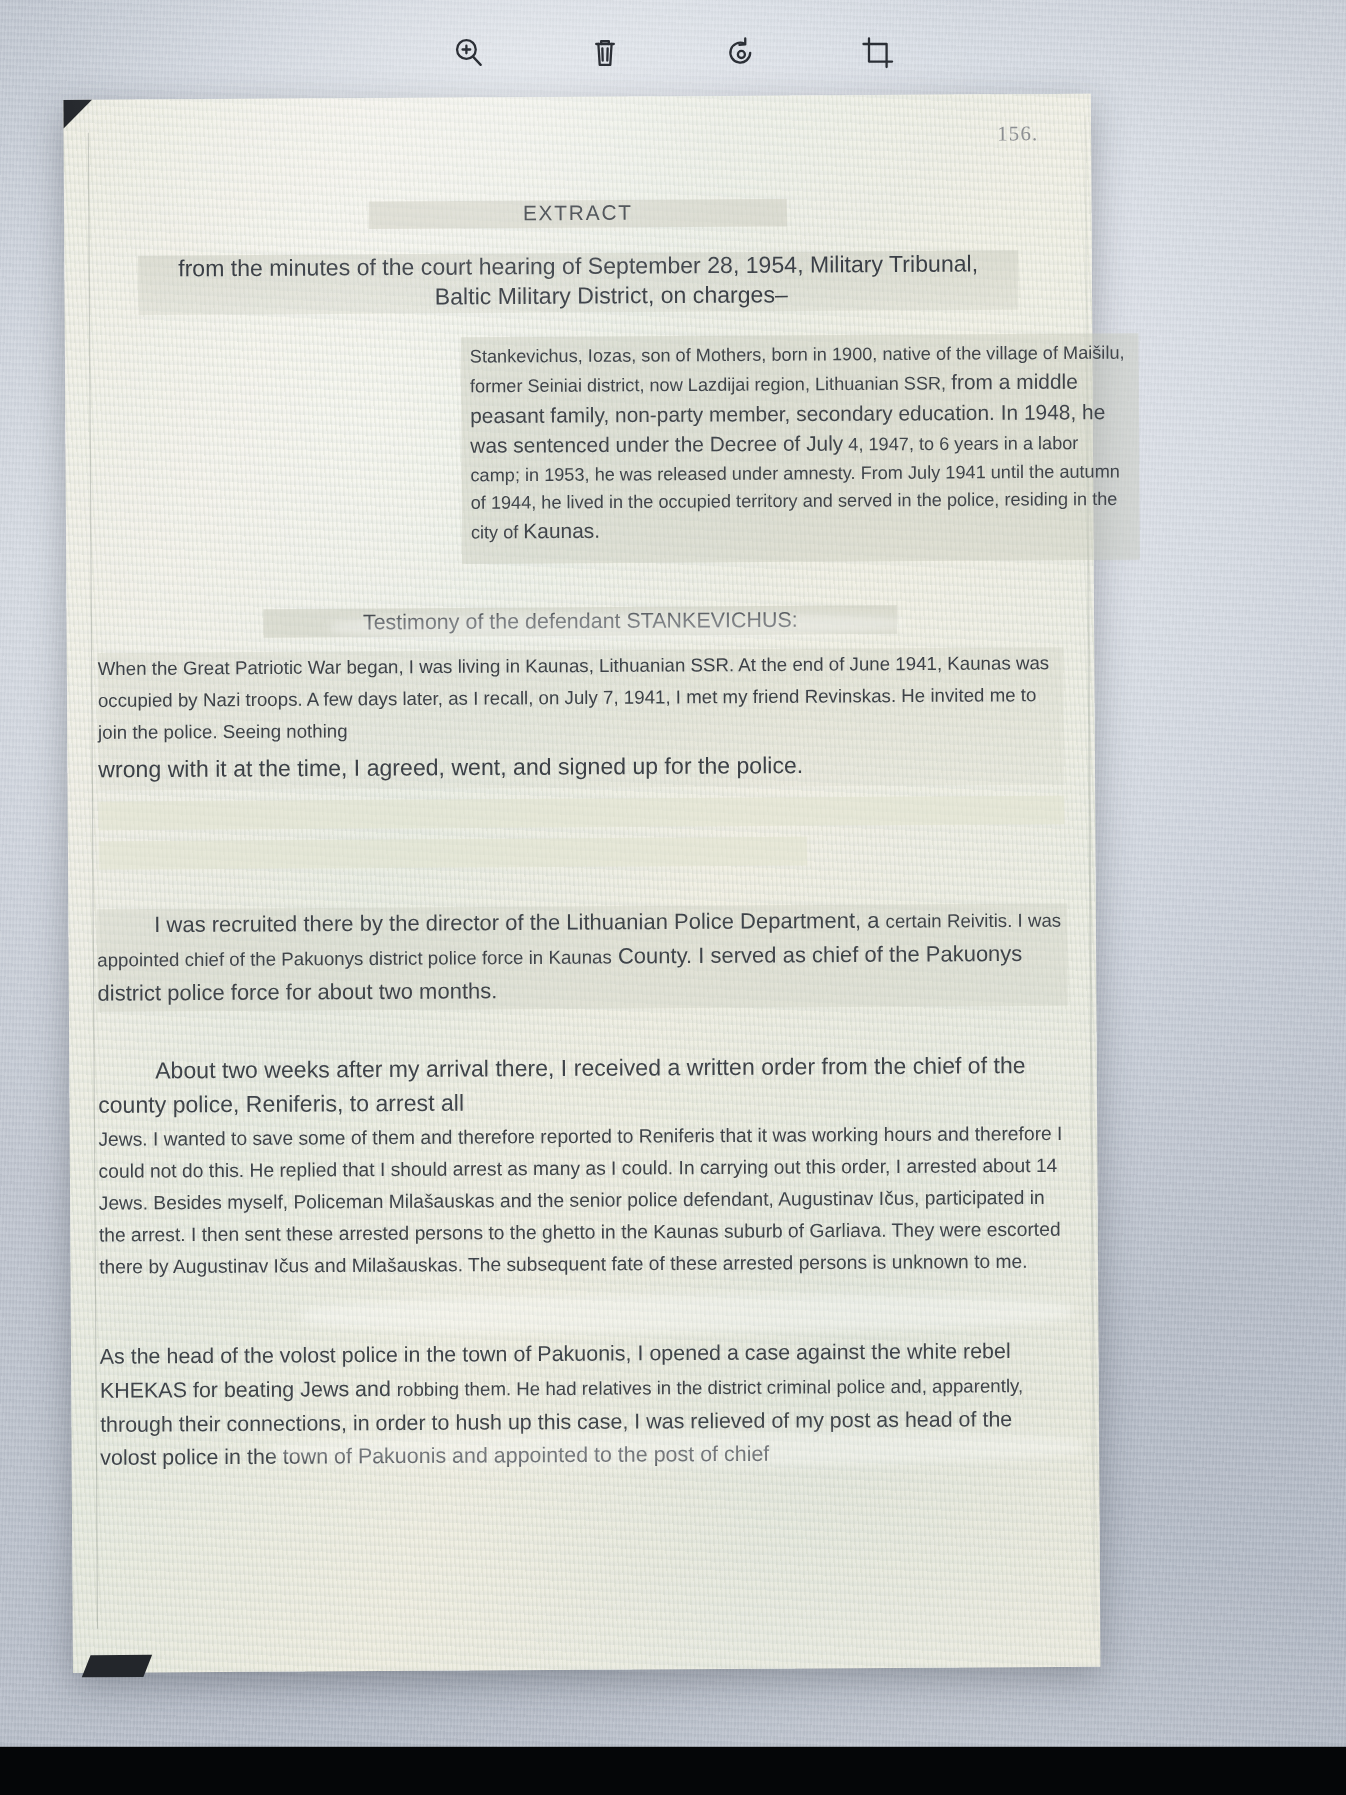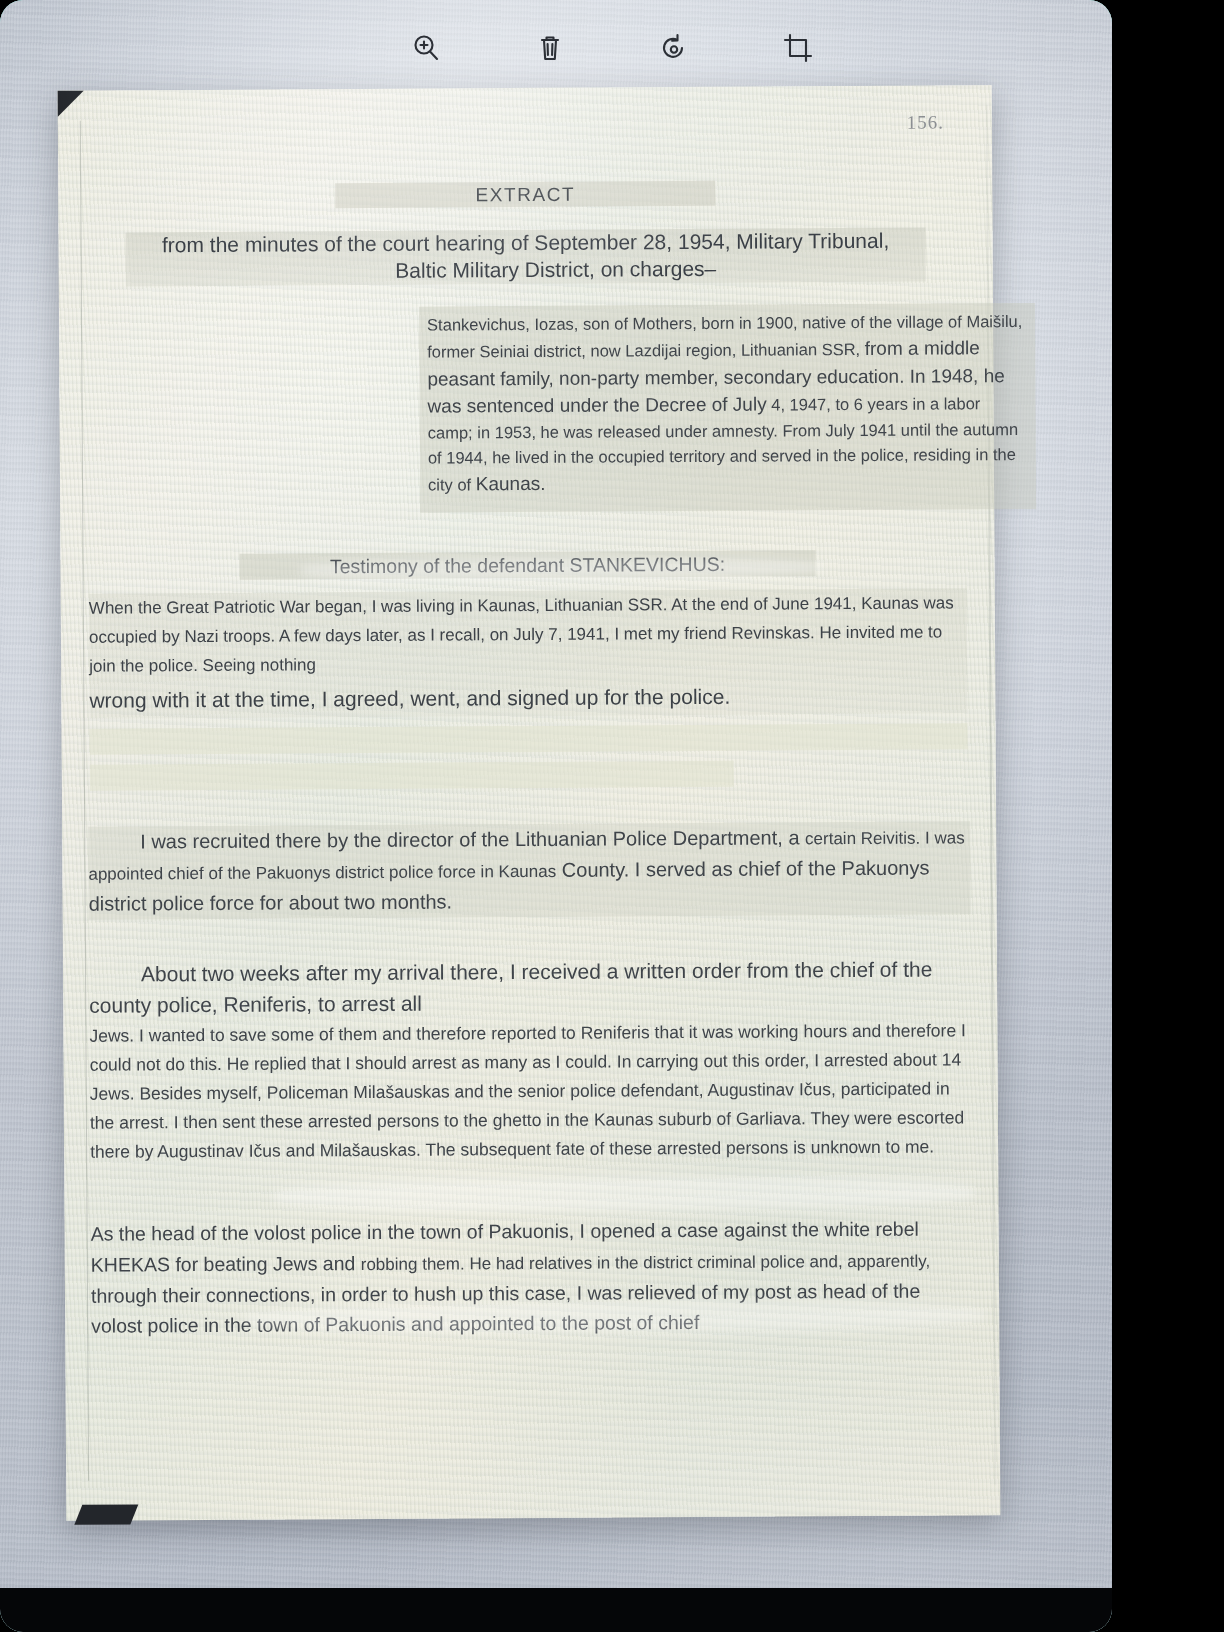--- a/index.html
+++ b/index.html
@@ -9,25 +9,24 @@
   }
   body {
     width: 1224px;
     height: 1632px;
     font-family: "Liberation Sans", sans-serif;
     overflow: hidden;
   }
 
   #app {
     position: relative;
-    width: 1112px;
+    width: 1224px;
     height: 1632px;
     background: #5eead4;
     overflow: hidden;
-    border-radius: 23px;
   }
 
   
   .bg-wash {
     position: absolute;
     inset: 0;
     background:
       radial-gradient(ellipse 70% 50% at 50% 30%, rgba(255,255,255,0.55), rgba(205,212,222,0.25) 60%, rgba(150,158,172,0.35) 100%),
       linear-gradient(160deg, #cfd5de 0%, #dfe3ea 25%, #d2d7e0 55%, #b9c0cc 100%);
   }

